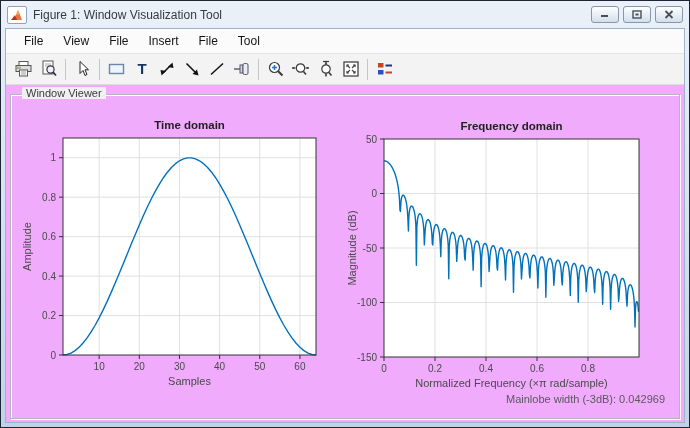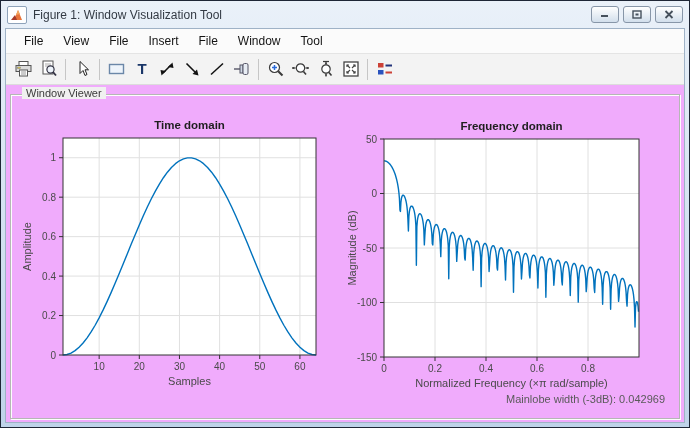--- a/index.html
+++ b/index.html
@@ -81,21 +81,20 @@
   </div>
 
   <div class="content">
 
     <div class="menubar" id="menubar">
         <span class="menu-item">File</span>
         <span class="menu-item">View</span>
         <span class="menu-item">File</span>
         <span class="menu-item">Insert</span>
         <span class="menu-item">File</span>
-        <span class="menu-item">Window</span>
         <span class="menu-item">Tool</span>
       </div>
 
     <div class="toolbar">
       <div class="tbtn">
         <svg width="19" height="18" viewBox="0 0 19 18">
           <rect x="5" y="1.5" width="9" height="4" fill="#fff" stroke="#555"></rect>
           <rect x="2" y="5.5" width="15" height="6" fill="#dcdcdc" stroke="#555"></rect>
           <rect x="3.5" y="7" width="3" height="1.5" fill="#e8d24a" stroke="#777" stroke-width="0.5"></rect>
           <rect x="5.5" y="10" width="8" height="6" fill="#fff" stroke="#555"></rect>

